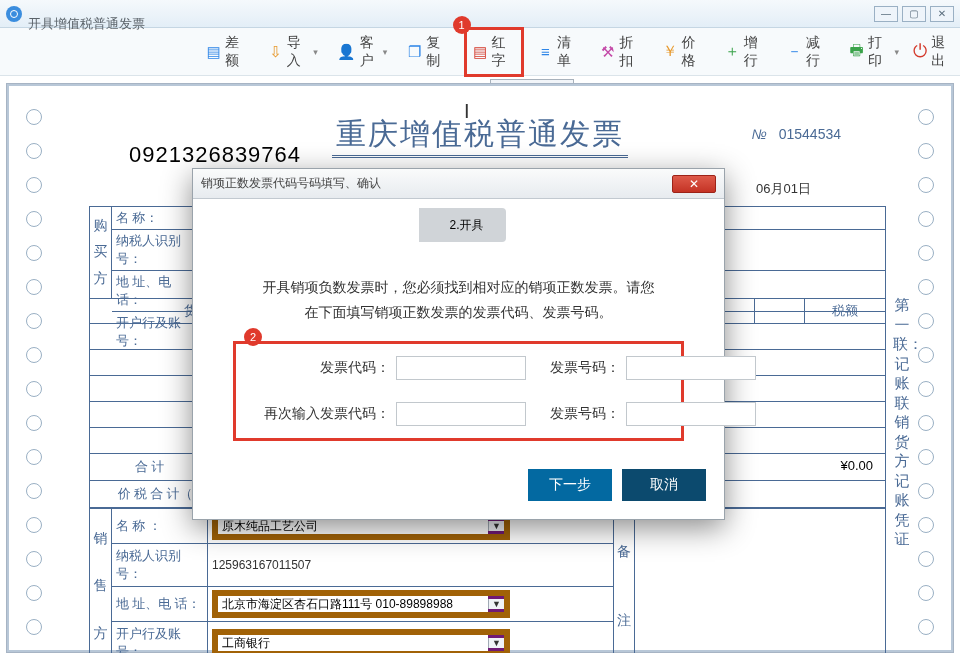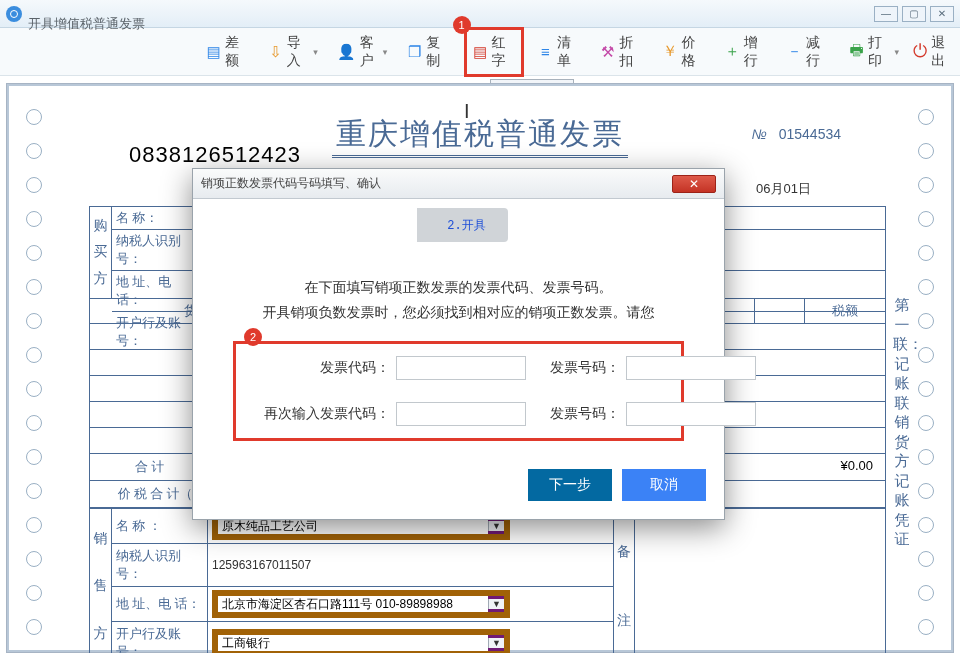--- a/index.html
+++ b/index.html
@@ -75,31 +75,31 @@
 
     .right-vertical-text { position: absolute; right: 30px; top: 200px; width: 18px; color: #4a6a95; font-family: KaiTi, serif; font-size: 15px; line-height: 1.3; text-align: center; }
     .modal { position: absolute; top: 168px; left: 192px; width: 533px; background: #fff; border: 1px solid #9aa3ab; box-shadow: 0 8px 28px rgba(0,0,0,0.45); }
     .modal-title { height: 30px; background: linear-gradient(180deg, #fafbfb, #e7ebef); border-bottom: 1px solid #c2c9d0; display: flex; align-items: center; padding: 0 8px; font-size: 12px; color: #444; }
     .modal-close { margin-left: auto; width: 44px; height: 18px; background: linear-gradient(180deg, #de5a4a, #c43325); border: 1px solid #9c2318; border-radius: 2px; color: #fff; font-size: 12px; display: flex; align-items: center; justify-content: center; cursor: pointer; }
     .modal-body { padding: 0; }
     .step-bar { height: 40px; display: flex; align-items: center; justify-content: center; margin: 6px 0 18px; }
     .step-pill { position: relative; height: 34px; display: flex; align-items: center; color: #fff; }
     .step1 { background: #f78c1f; padding: 0 34px 0 22px; border-radius: 4px 0 0 4px; }
     .step1::after { content: ''; position: absolute; right: -17px; top: 0; border-left: 17px solid #f78c1f; border-top: 17px solid transparent; border-bottom: 17px solid transparent; }
-    .step2 { background: #d0d4d8; color: #1d4ed8; padding: 0 22px 0 30px; margin-left: 8px; border-radius: 0 4px 4px 0; font-family: Liberation Mono, monospace; }
+    .step2 { background: #d0d4d8; color: #000000; padding: 0 22px 0 30px; margin-left: 8px; border-radius: 0 4px 4px 0; }
     .modal-text { text-align: center; font-size: 14px; color: #333; line-height: 1.8; padding: 12px 40px 10px; }
     .input-grid-wrap { margin: 6px 40px 28px; border: 3px solid #e03a2c; padding: 12px 20px; position: relative; }
     .callout2 { position: absolute; top: -16px; left: 8px; width: 18px; height: 18px; background: #e03a2c; color: #fff; border-radius: 50%; font-size: 11px; display: flex; align-items: center; justify-content: center; }
     .input-grid { display: grid; grid-template-columns: 140px 140px 90px 140px; row-gap: 22px; align-items: center; }
     .input-grid label { font-size: 14px; text-align: right; padding-right: 6px; color: #333; }
     .input-grid input { height: 24px; border: 1px solid #c2c8cd; padding: 0 4px; font-size: 13px; width: 130px; }
     .modal-footer { display: flex; justify-content: flex-end; gap: 10px; padding: 0 18px 18px; }
     .btn { width: 84px; height: 32px; border: none; font-size: 14px; color: #fff; cursor: pointer; display: flex; align-items: center; justify-content: center; }
     .btn-next { background: #0369a1; }
-    .btn-cancel { background: #3b82f6; }
+    .btn-cancel { background: #0c4a6e; }
   </style>
 </head>
 <body>
 
 <div class="titlebar">
   <span class="titlebar-icon"></span>
   <span class="titlebar-title">开具增值税普通发票</span>
   <div class="win-controls">
     <div class="win-btn">—</div>
     <div class="win-btn">▢</div>
@@ -196,21 +196,21 @@
         <div class="hole"></div>
         <div class="hole"></div>
         <div class="hole"></div>
         <div class="hole"></div>
         <div class="hole"></div>
         <div class="hole"></div>
         <div class="hole"></div>
         <div class="hole"></div>
     </div>
 
-    <div class="inv-left-num">0838126512423</div>
+    <div class="inv-left-num">0921326839764</div>
     <div class="inv-header">
       <span class="inv-cursor">I</span>
       <div class="inv-title">重庆增值税普通发票</div>
     </div>
     <div class="inv-rightno">
       <span class="lab">№</span><span>01544534</span>
     </div>
     <div class="inv-date">06月01日</div>
 
     <div class="right-vertical-text">第一联：记账联  销货方记账凭证</div>
@@ -306,22 +306,22 @@
 <div class="modal">
   <div class="modal-title">
     <span>销项正数发票代码号码填写、确认</span>
     <div class="modal-close">✕</div>
   </div>
   <div class="modal-body">
     <div class="step-bar">
       <div class="step-pill step2">2.开具</div>
     </div>
     <div class="modal-text">
+      <div>开具销项负数发票时，您必须找到相对应的销项正数发票。请您</div>
       <div>在下面填写销项正数发票的发票代码、发票号码。</div>
-      <div>开具销项负数发票时，您必须找到相对应的销项正数发票。请您</div>
     </div>
     <div class="input-grid-wrap">
       <div class="callout2">2</div>
       <div class="input-grid">
         <label>发票代码：</label>
         <input type="text" style="">
         <label>发票号码：</label>
         <input type="text" style="">
         <label>再次输入发票代码：</label>
         <input type="text" style="">

